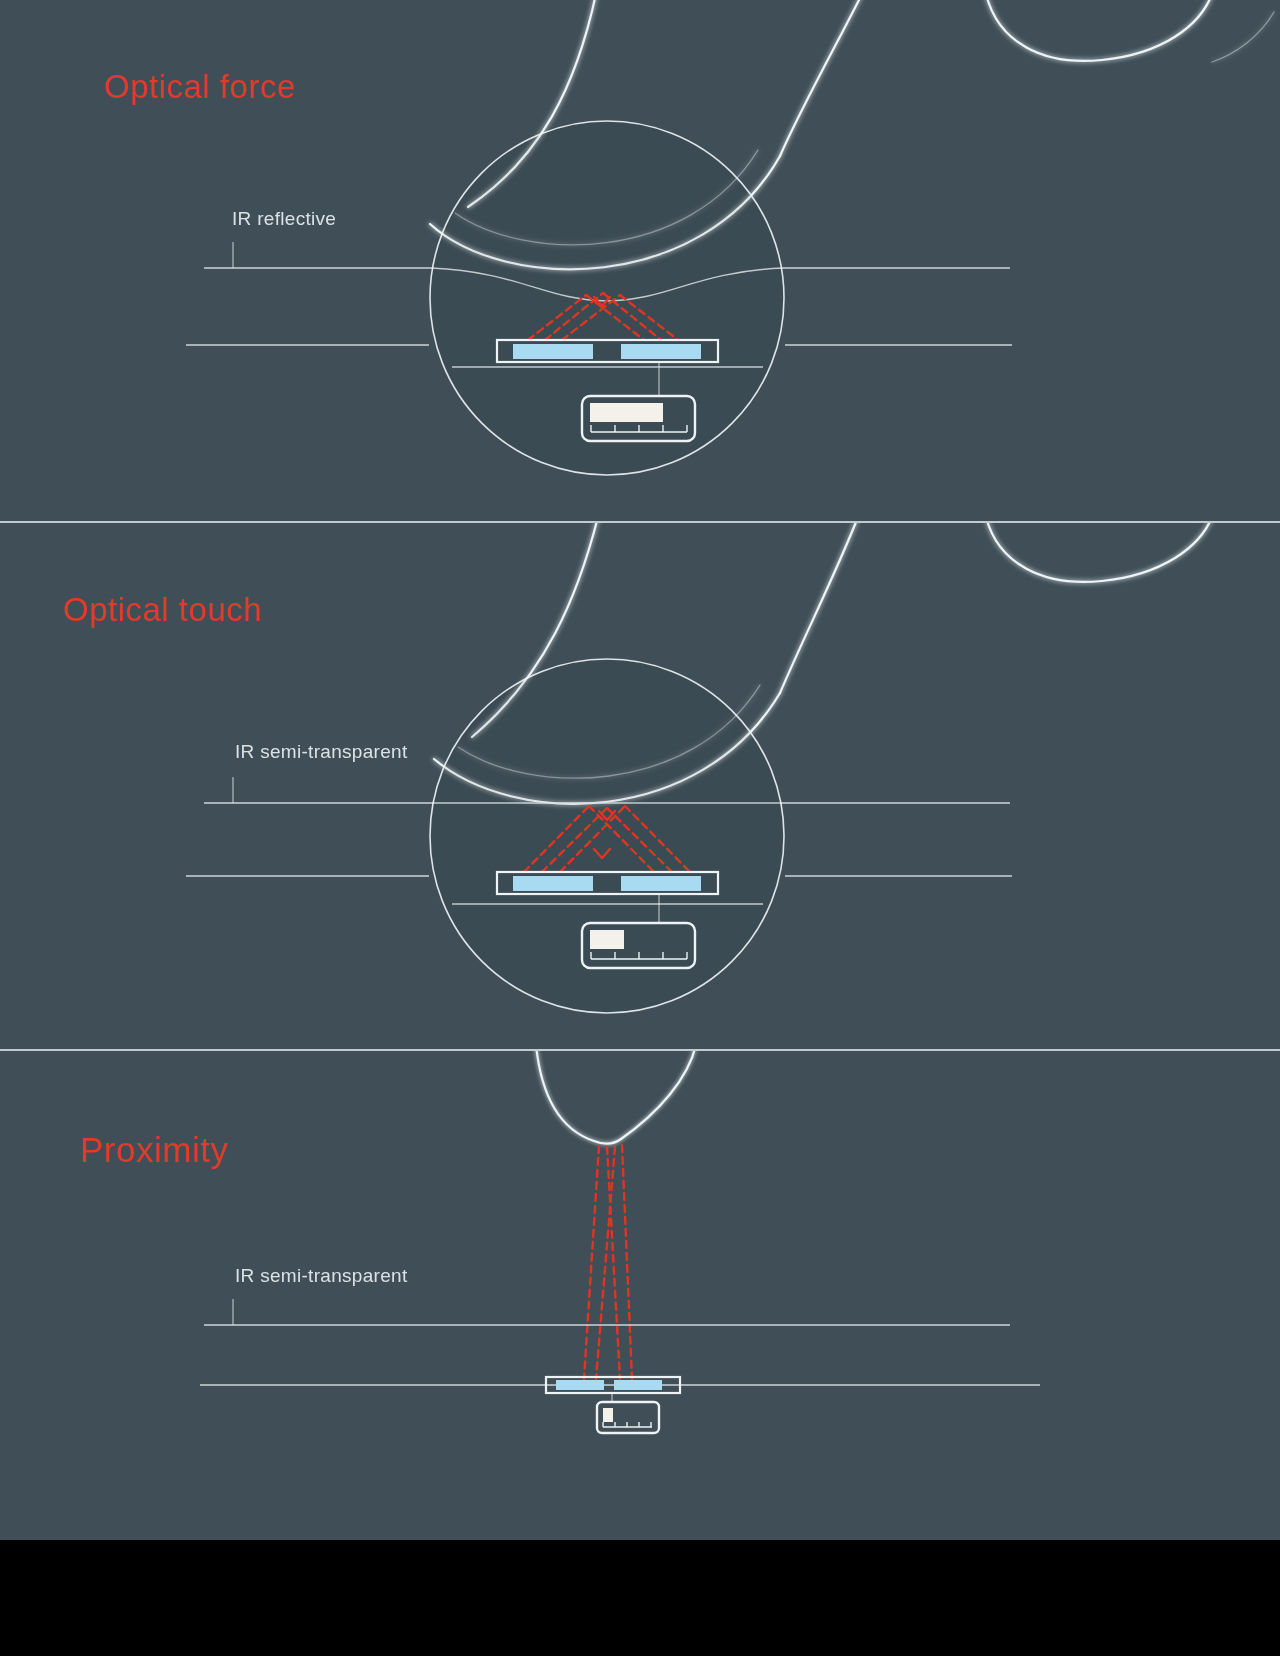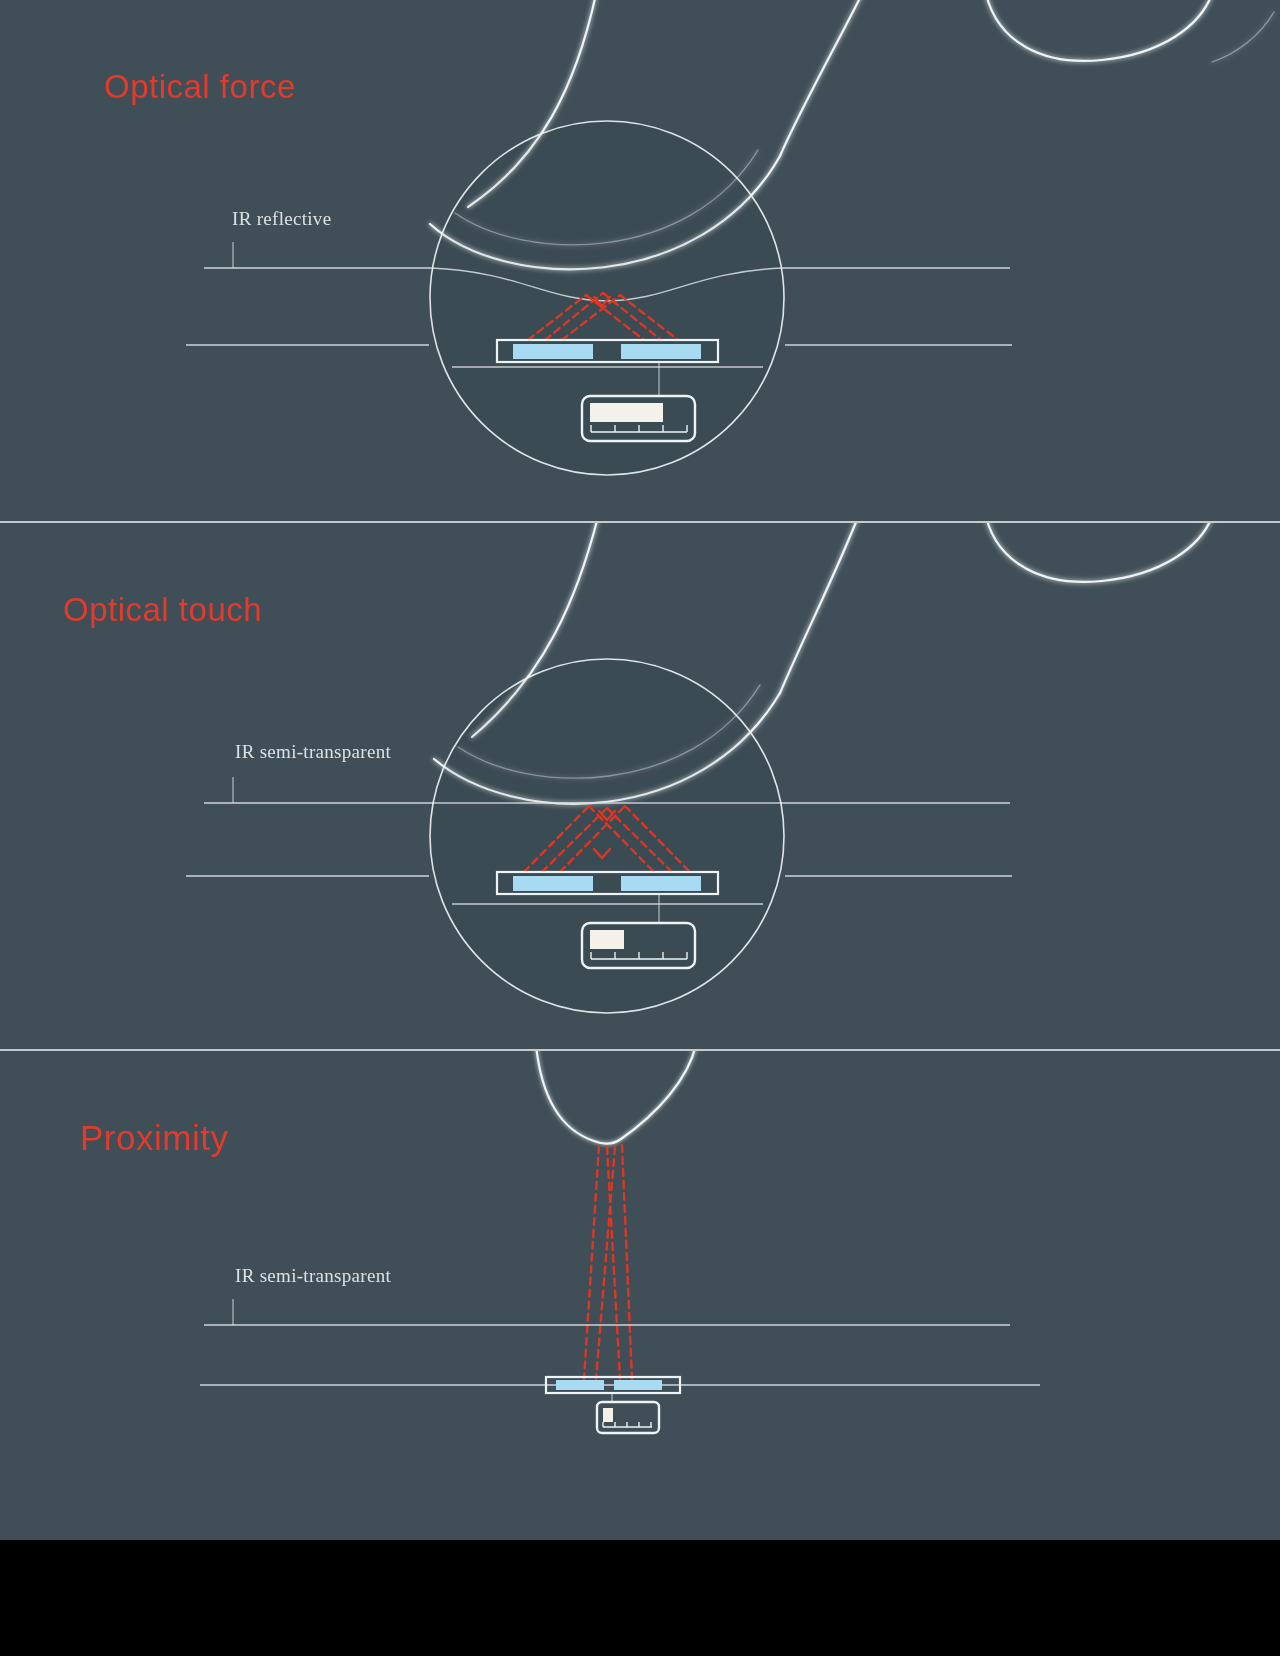--- a/index.html
+++ b/index.html
@@ -8,21 +8,21 @@
     background:var(--background,#3f4e57);
     font-family:"Liberation Sans",sans-serif;
   }
   .panel{position:absolute;left:0;width:1280px;}
   .panel svg{position:absolute;left:0;top:0;display:block;}
   .panel-title{
     position:absolute;margin:0;color:var(--title-red,#e23a2b);
     font-size:33px;line-height:1.3;letter-spacing:.5px;font-weight:400;z-index:3;
   }
   .layer-label{
-    position:absolute;color:#dce1e4;font-size:19px;letter-spacing:.3px;z-index:3;font-family:Liberation Serif, serif;
+    position:absolute;color:#dce1e4;font-size:19px;letter-spacing:.3px;z-index:3;
   }
   .divider{position:absolute;left:0;width:100%;height:2px;background:rgba(233,238,240,.78);z-index:4;}
   .bottom-bar{position:absolute;left:0;top:1540px;width:100%;height:116px;background:var(--bottom-bar,#000);z-index:5;}
 
   
   .ln{fill:none;stroke:rgba(231,236,238,.85);stroke-width:1.4;}
   .ln-thin{fill:none;stroke:rgba(231,236,238,.7);stroke-width:1.2;}
   .finger{fill:none;stroke:#eef3f5;stroke-width:2.2;stroke-linecap:round;}
   .finger-faint{fill:none;stroke:rgba(238,243,245,.42);stroke-width:1.3;stroke-linecap:round;}
   .lens{fill:rgba(8,16,20,.05);stroke:rgba(240,244,246,.9);stroke-width:1.6;}
@@ -236,21 +236,21 @@
         <rect class="gauge-bar" x="603" y="357" width="10" height="14"></rect>
         <path class="tick" d="M 603 376 H 652" fill="none"></path>
         <path class="tick" d="M 603 371 V 376"></path>
         <path class="tick" d="M 615 371 V 376"></path>
         <path class="tick" d="M 627 371 V 376"></path>
         <path class="tick" d="M 639 371 V 376"></path>
         <path class="tick" d="M 651 371 V 376"></path>
       </g>
     </svg>
 
-    <h2 class="panel-title" style="left:80px;top:64px;font-size:35px;">
+    <h2 class="panel-title" style="left:80px;top:76px;font-size:35px;">
       <span>Proximity</span>
     </h2>
     <div class="layer-label" style="left:235px;top:214px;">IR semi-transparent</div>
   </section>
 
   <div class="bottom-bar"></div>
 
 </div>
 
 </body></html>

